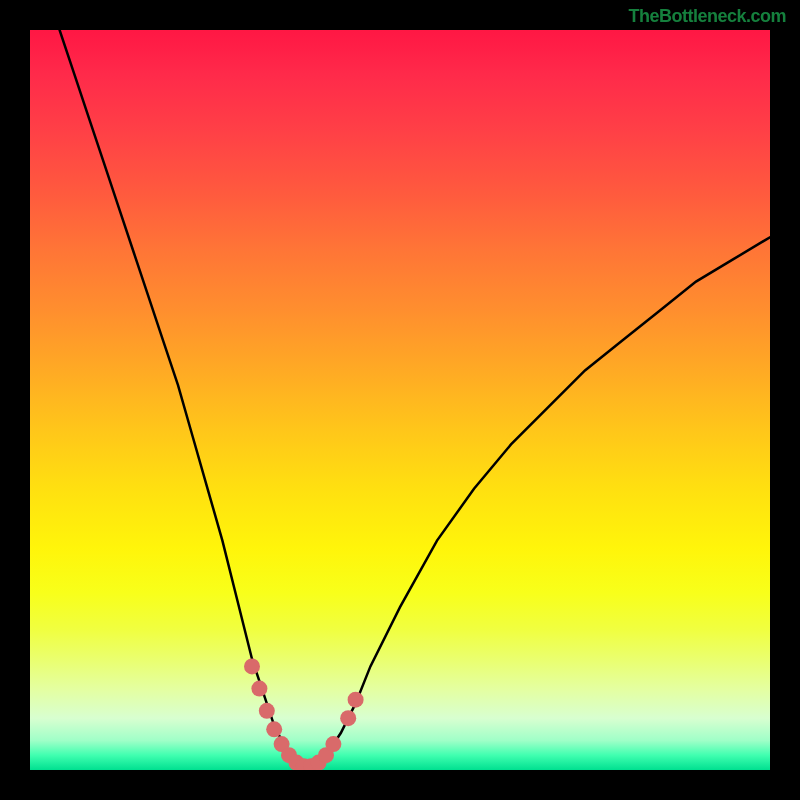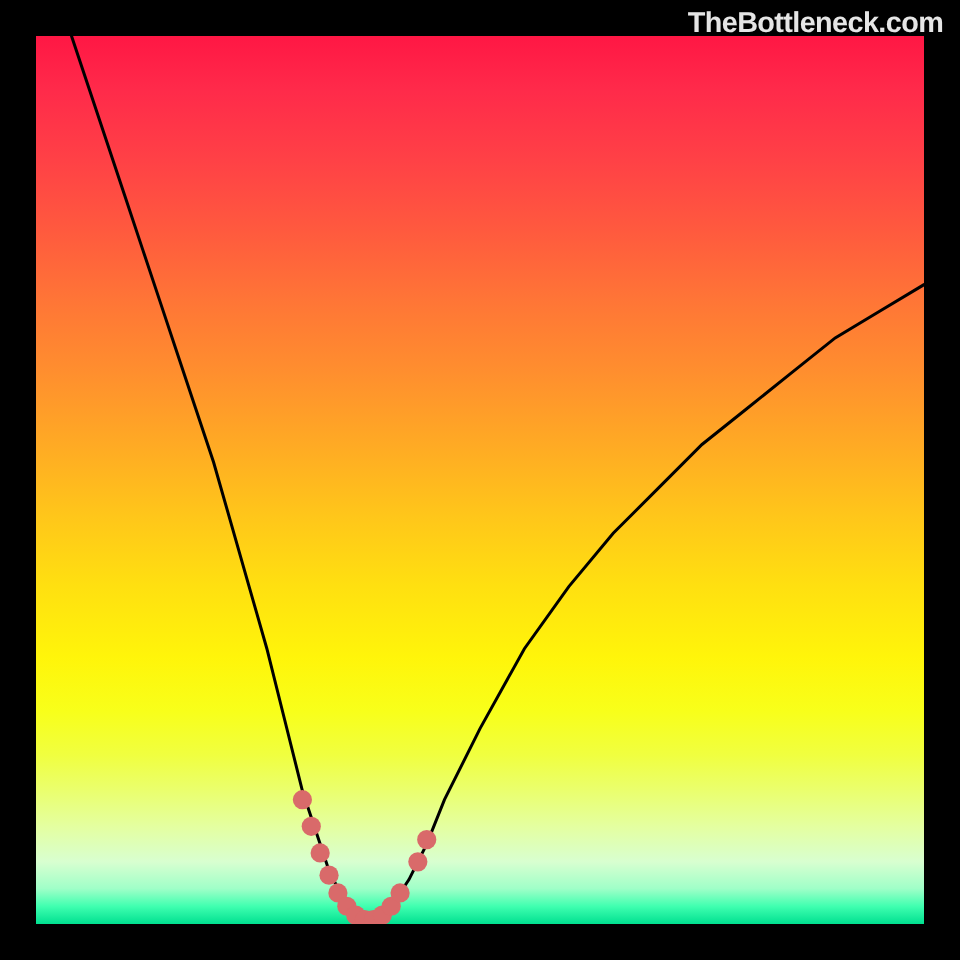--- a/index.html
+++ b/index.html
@@ -8,23 +8,23 @@
     position: relative;
     width: 800px;
     height: 800px;
     background: #000;
   }
   .watermark {
     position: absolute;
     top: 6px;
     right: 14px;
     font-family: Arial, Helvetica, sans-serif;
-    font-size: 24px;
+    font-size: 18px;
     font-weight: bold;
-    color: #e5e5e5;
+    color: #15803d;
     letter-spacing: -0.5px;
     z-index: 10;
   }
   .plot-outer {
     position: absolute;
     left: 30px;
     top: 30px;
     width: 740px;
     height: 740px;
     background: #000;

